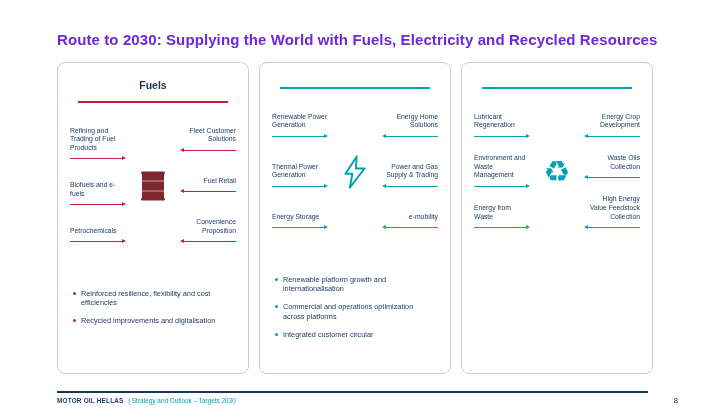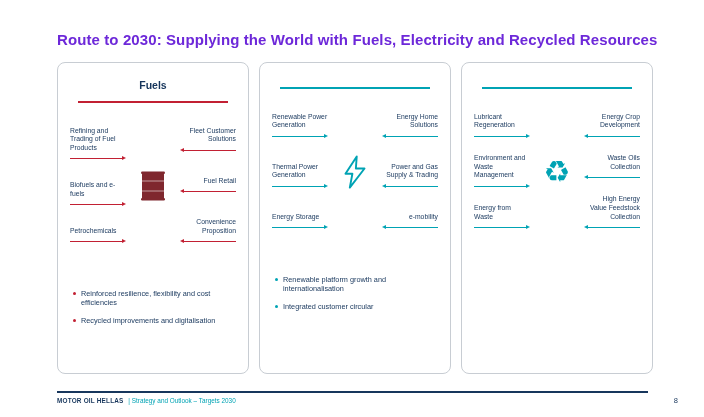--- a/index.html
+++ b/index.html
@@ -253,20 +253,21 @@
             <span class="arrow to-left"></span>
           </div>
           <div class="diag-item">
             <span class="lbl">e-mobility</span>
             <span class="arrow to-left"></span>
           </div>
         </div>
       </div>
       <ul class="bullets">
         <li>Renewable platform growth and internationalisation</li>
+        <li>Commercial and operations optimization across platforms</li>
         <li>Integrated customer circular</li>
       </ul>
     </section>
 
     <section class="panel" style="--accent: #00A3B4;">
       <div class="panel-rule"></div>
       <div class="diagram">
         <div class="diag-col left">
           <div class="diag-item">
             <span class="lbl">Lubricant Regeneration</span>

